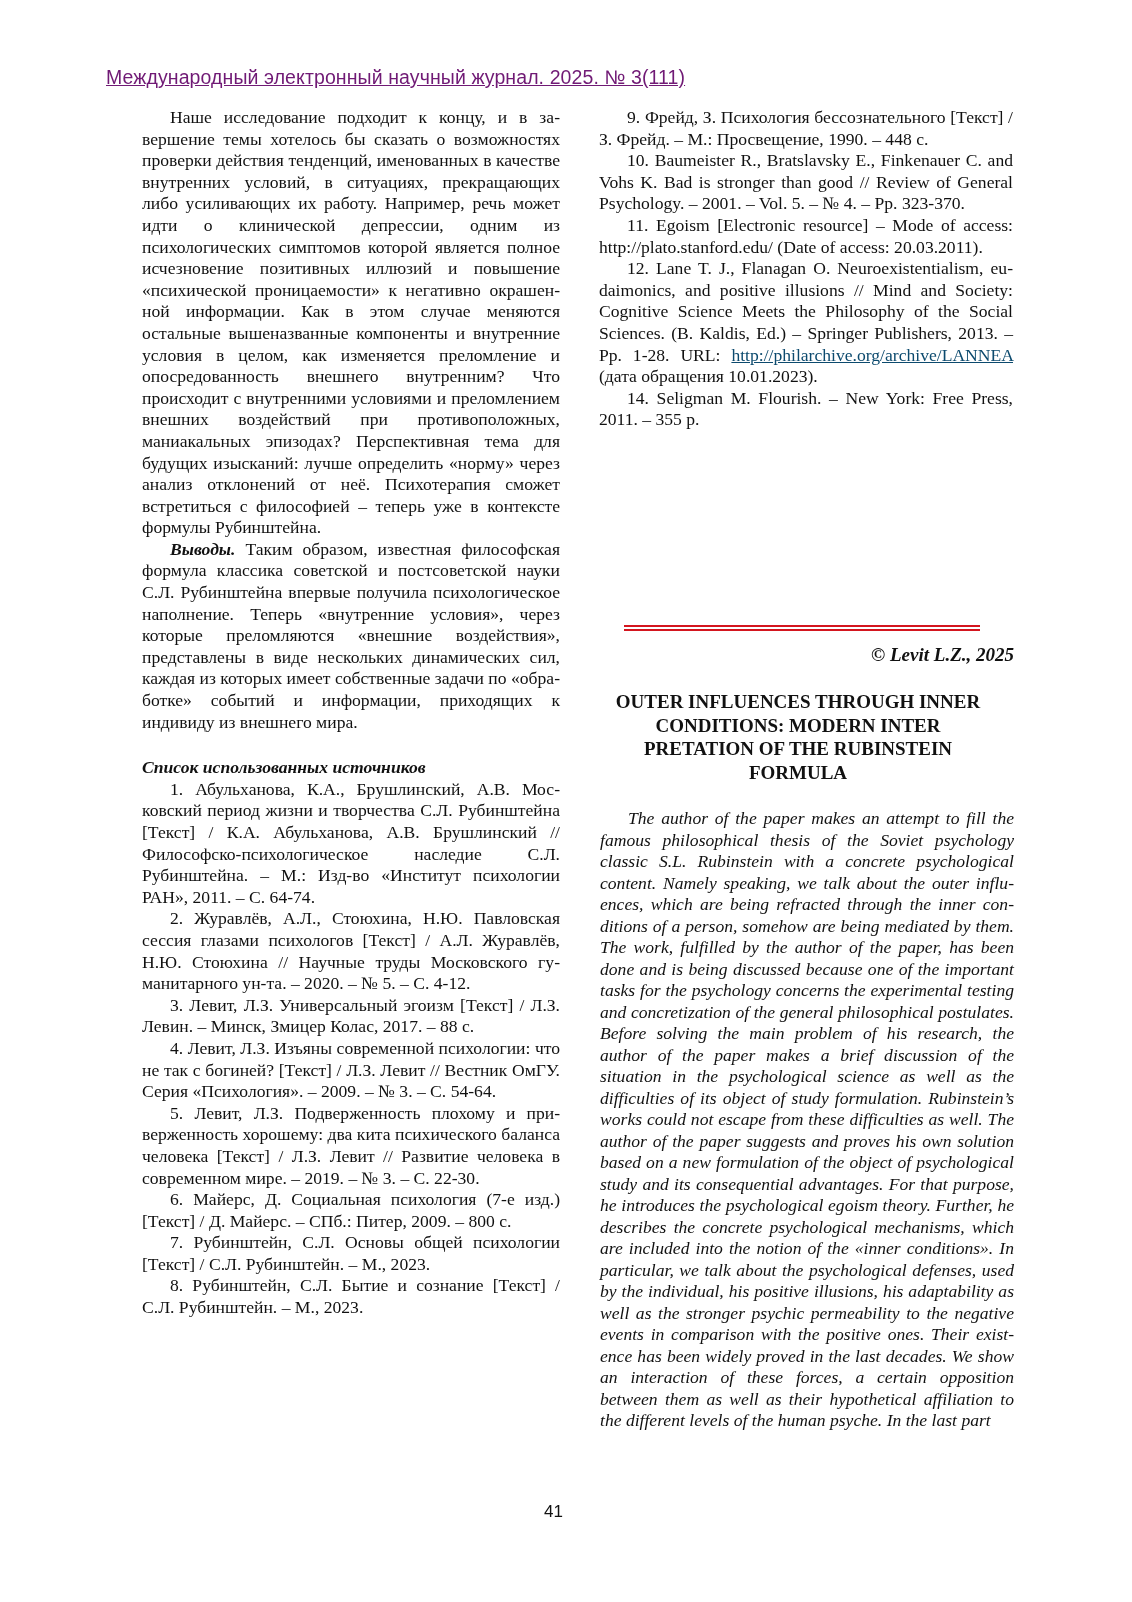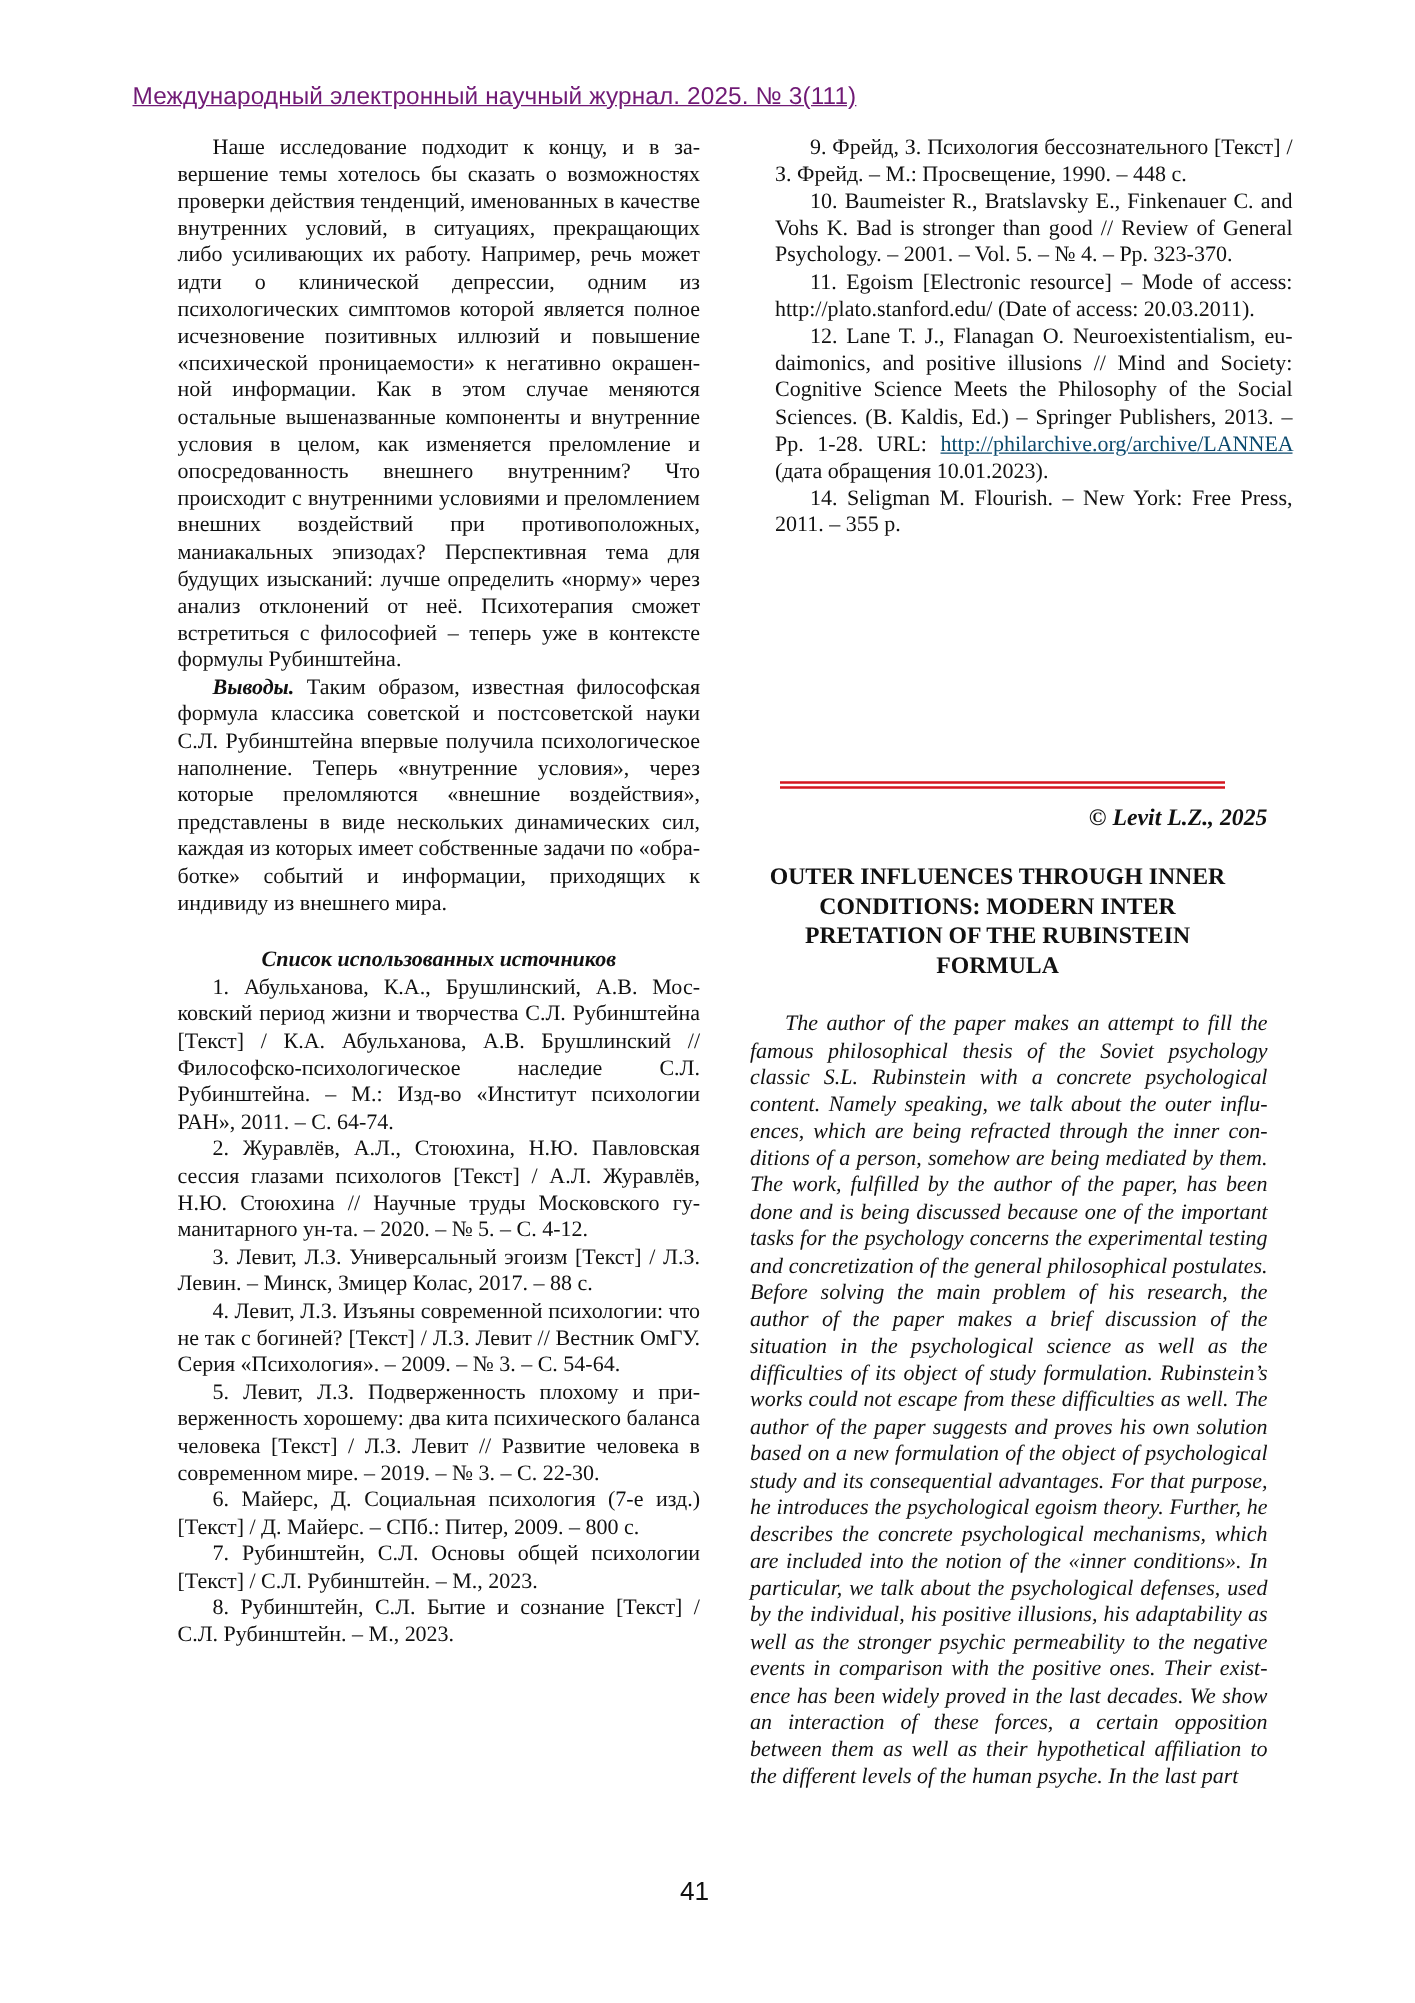--- a/index.html
+++ b/index.html
@@ -9,25 +9,25 @@
       color: #111111;
     }
     .header {
       position: absolute; left: 106px; top: 66px;
       font-family: "Liberation Sans", "DejaVu Sans", sans-serif;
       font-size: 19.5px; color: #701a75; text-decoration: underline;
       letter-spacing: 0.1px; white-space: nowrap;
     }
     .col { position: absolute; font-size: 17.6px; line-height: 21.6px; text-align: justify; }
     .col-left { left: 122px; top: 107px; width: 418px; margin-left: 20px; }
-    .col-right { left: 620px; top: 107px; width: 414px; }
+    .col-right { left: 599px; top: 107px; width: 414px; }
     p { margin: 0; text-indent: 28px; hyphens: manual; }
     .bi { font-weight: bold; font-style: italic; }
     .refs-title {
-      text-align: center; font-style: italic; font-weight: bold;
+      text-align: left; font-style: italic; font-weight: bold;
       margin-top: 24px; margin-bottom: 0; font-size: 17.6px; text-indent: 0;
     }
     .ref { text-indent: 28px; }
     .ref a { color: #0c4a6e; text-decoration: underline; }
     .sep {
       position: absolute; left: 624px; top: 625px; width: 356px; height: 2px;
       border-top: 2px solid #d4161f; border-bottom: 2px solid #d4161f;
     }
     .copyright {
       position: absolute; left: 600px; top: 644px; width: 414px; text-align: right;
@@ -36,21 +36,21 @@
     .title-en {
       position: absolute; left: 600px; top: 690px; width: 392px; text-align: center;
       font-weight: bold; font-size: 19px; line-height: 23.5px; padding-left: 2px;
     }
     .abstract {
       position: absolute; left: 600px; top: 808px; width: 414px;
       font-style: italic; font-size: 17.6px; line-height: 21.5px; text-align: justify;
     }
     .page-num {
       position: absolute; left: 544px; top: 1502px;
-      font-family: "Liberation Sans", "DejaVu Sans", sans-serif; font-size: 21px; color: #111;
+      font-family: "Liberation Sans", "DejaVu Sans", sans-serif; font-size: 17px; color: #111;
     }
   </style>
 </head>
 <body>
 
 <div class="header">Международный электронный научный журнал. 2025. № 3(111)</div>
 
 <div class="col col-left">
   <p>Наше исследование подходит к концу, и в за­вершение темы хотелось бы сказать о возмож­ностях проверки действия тенденций, имено­ванных в качестве внутренних условий, в ситу­ациях, прекращающих либо усиливающих их работу. Например, речь может идти о клиниче­ской депрессии, одним из психологических симптомов которой является полное исчезнове­ние позитивных иллюзий и повышение «психи­ческой проницаемости» к негативно окрашен­ной информации. Как в этом случае меняются остальные вышеназванные компоненты и внут­ренние условия в целом, как изменяется пре­ломление и опосредованность внешнего внут­ренним? Что происходит с внутренними усло­виями и преломлением внешних воздействий при противоположных, маниакальных эпизо­дах? Перспективная тема для будущих изыска­ний: лучше определить «норму» через анализ отклонений от неё. Психотерапия сможет встретиться с философией – теперь уже в кон­тексте формулы Рубинштейна.</p>
   <p><span class="bi">Выводы.</span><span> Таким образом, известная фило­софская формула классика советской и постсо­ветской науки С.Л. Рубинштейна впервые по­лучила психологическое наполнение. Теперь «внутренние условия», через которые прелом­ляются «внешние воздействия», представлены в виде нескольких динамических сил, каждая из которых имеет собственные задачи по «обра­ботке» событий и информации, приходящих к индивиду из внешнего мира.</span></p>

